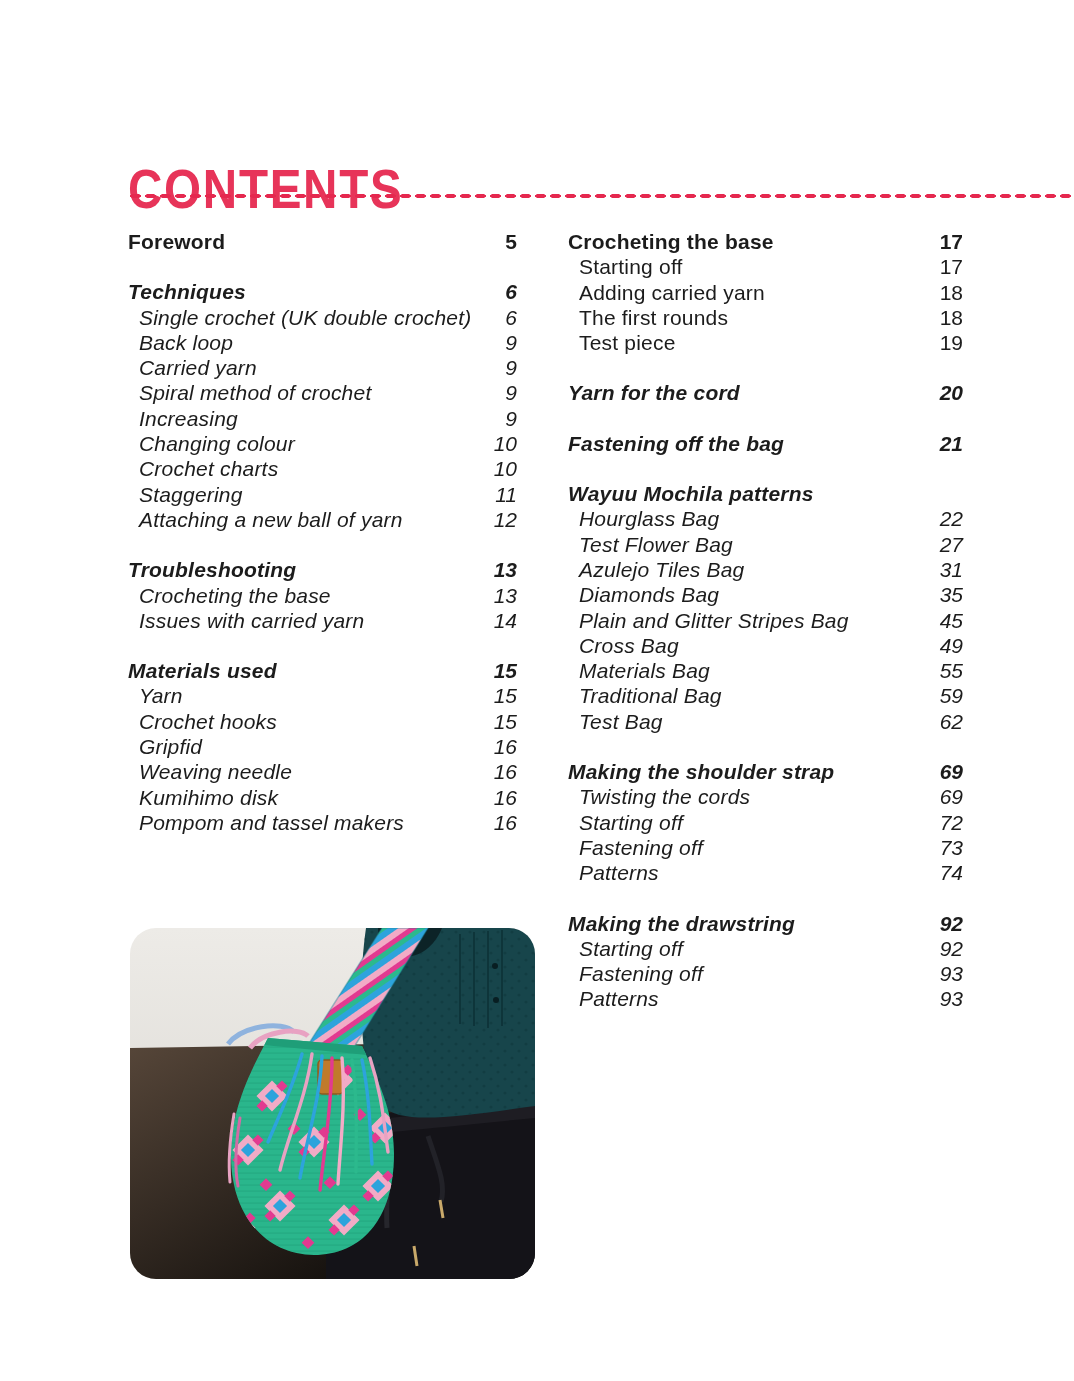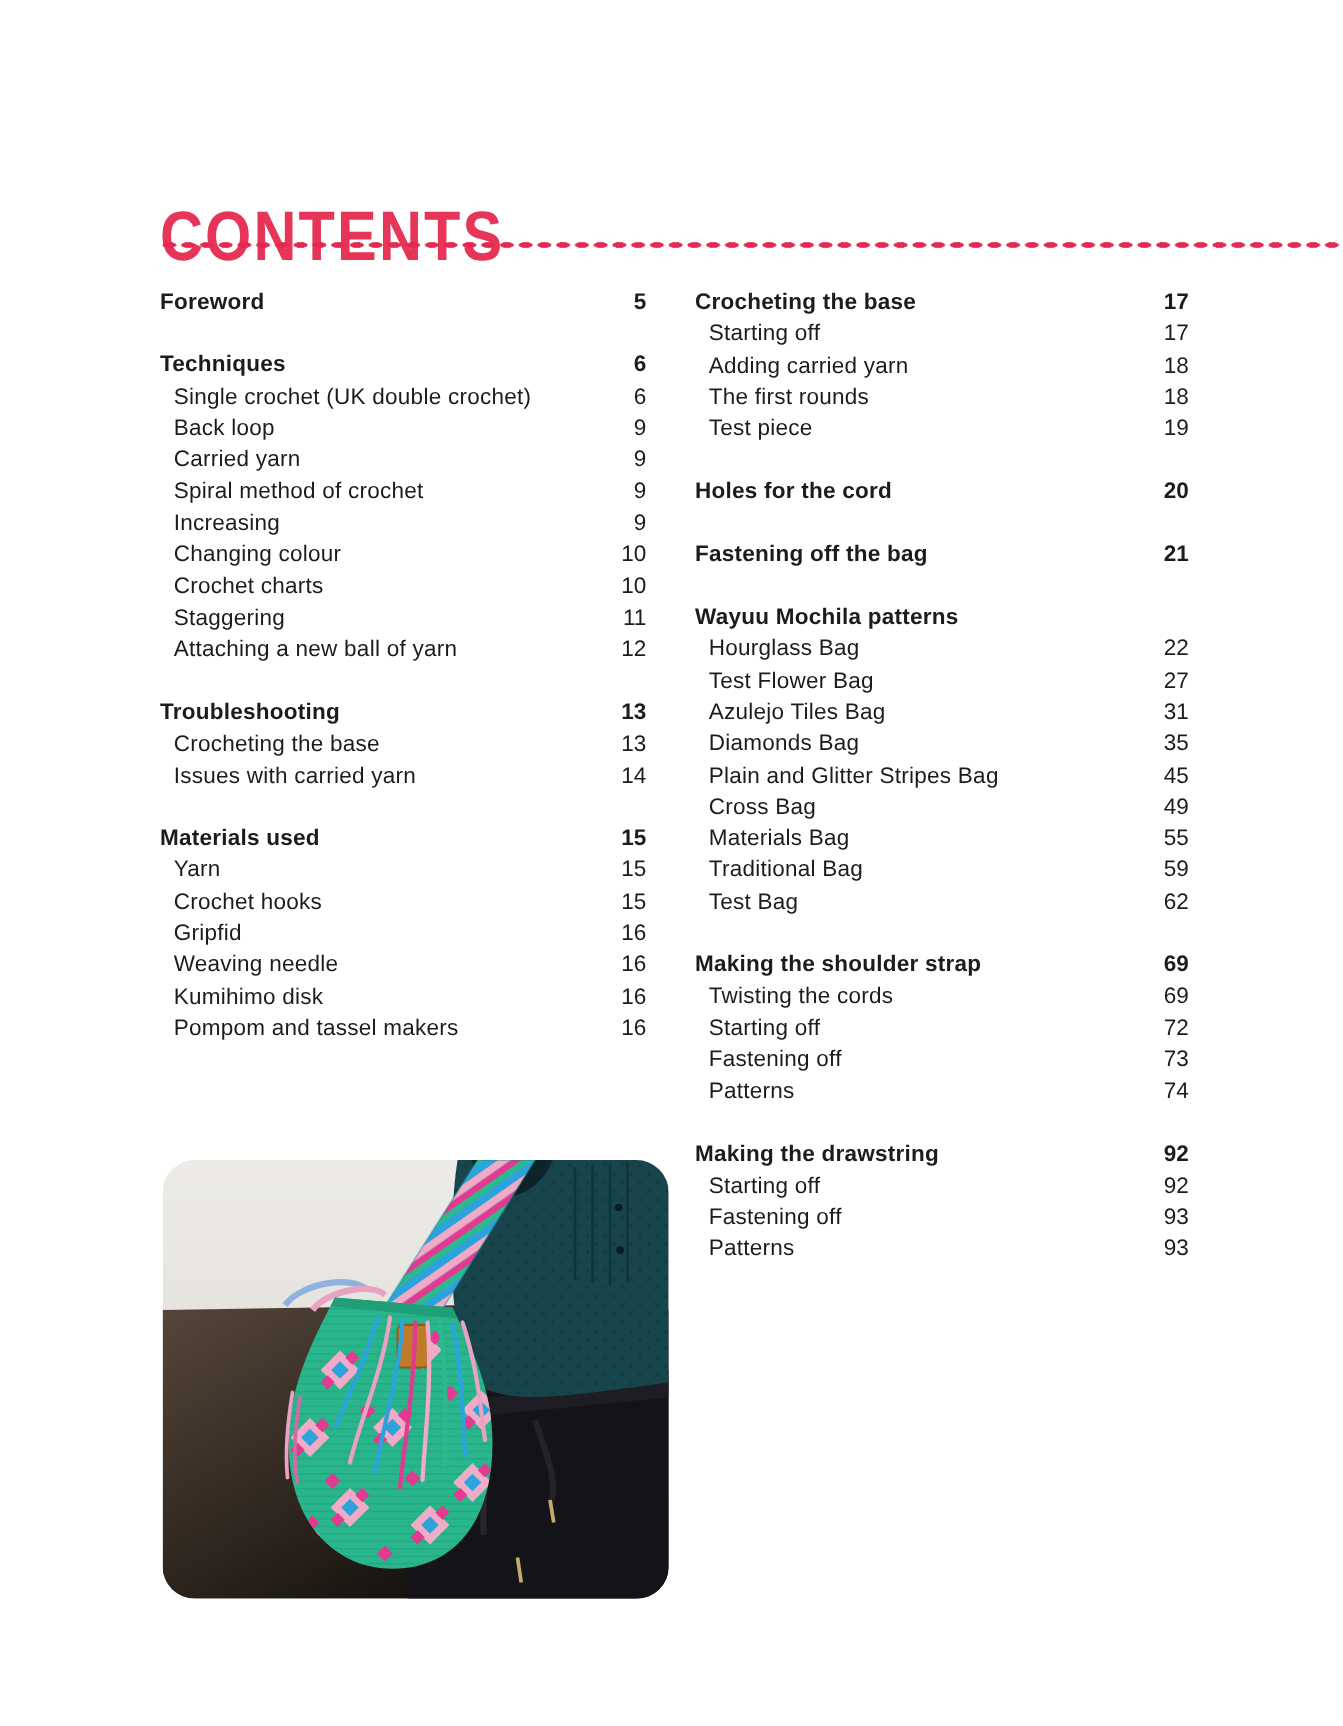--- a/index.html
+++ b/index.html
@@ -13,26 +13,26 @@
     transform:scaleX(0.85);transform-origin:left center;
     white-space:nowrap;
   }
   .dotted-rule{
     position:absolute;left:128px;top:193px;width:946px;height:6px;
     background-image:radial-gradient(closest-side,#e5284f 70%,transparent 78%);
     background-size:15px 6px;background-repeat:repeat-x;background-position:0 50%;
   }
   .toc-columns{
     position:absolute;left:128px;top:229px;width:835px;
-    display:flex;gap:39px;font-size:18px;line-height:25.3px;
+    display:flex;gap:51px;font-size:21px;line-height:25.3px;
   }
   .toc-col{display:flex;flex-direction:column;}
   .toc-col.left{width:389px;}
   .toc-col.right{width:395px;}
-  .toc-section + .toc-section{margin-top:25px;}
+  .toc-section + .toc-section{margin-top:25px;font-style:italic;}
   .toc-row{display:flex;align-items:baseline;}
   .toc-row .lbl{flex:1;letter-spacing:0.2px;}
   .toc-row.sub .lbl{padding-left:11px;}
   .toc-row .pg{text-align:right;white-space:nowrap;min-width:34px;}
   .toc-row.head{font-weight:700;}
   .photo{
     position:absolute;left:130px;top:928px;width:405px;height:351px;
     border-radius:26px;overflow:hidden;
   }
   .photo svg{display:block;width:100%;height:100%;}
@@ -156,21 +156,21 @@
           <span class="lbl">The first rounds</span>
           <span class="pg">18</span>
         </div>
         <div class="toc-row sub">
           <span class="lbl">Test piece</span>
           <span class="pg">19</span>
         </div>
       </div>
       <div class="toc-section">
         <div class="toc-row head">
-          <span class="lbl">Holes for the cord</span>
+          <span class="lbl">Yarn for the cord</span>
           <span class="pg">20</span>
         </div>
       </div>
       <div class="toc-section">
         <div class="toc-row head">
           <span class="lbl">Fastening off the bag</span>
           <span class="pg">21</span>
         </div>
       </div>
       <div class="toc-section">

